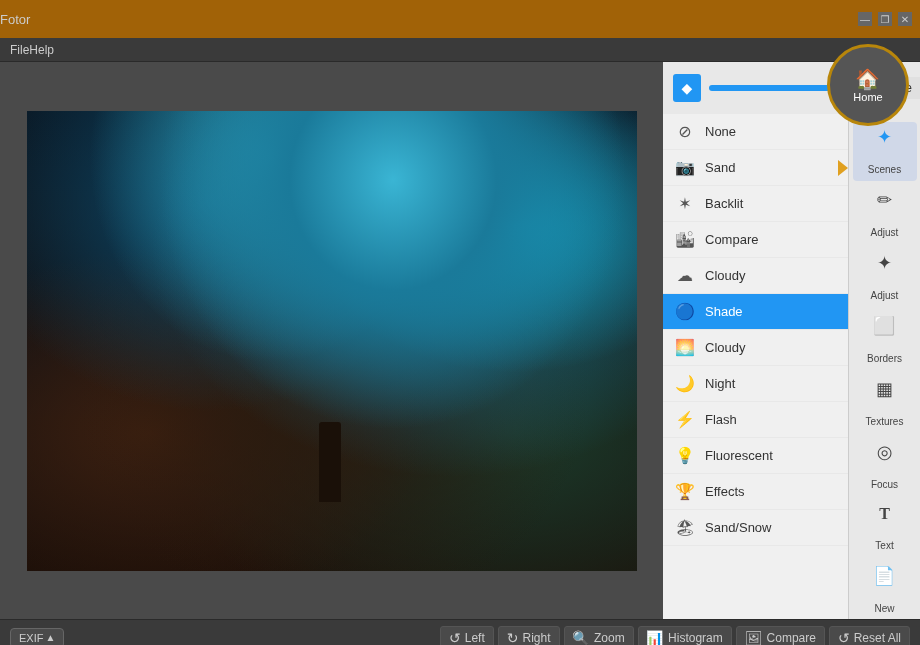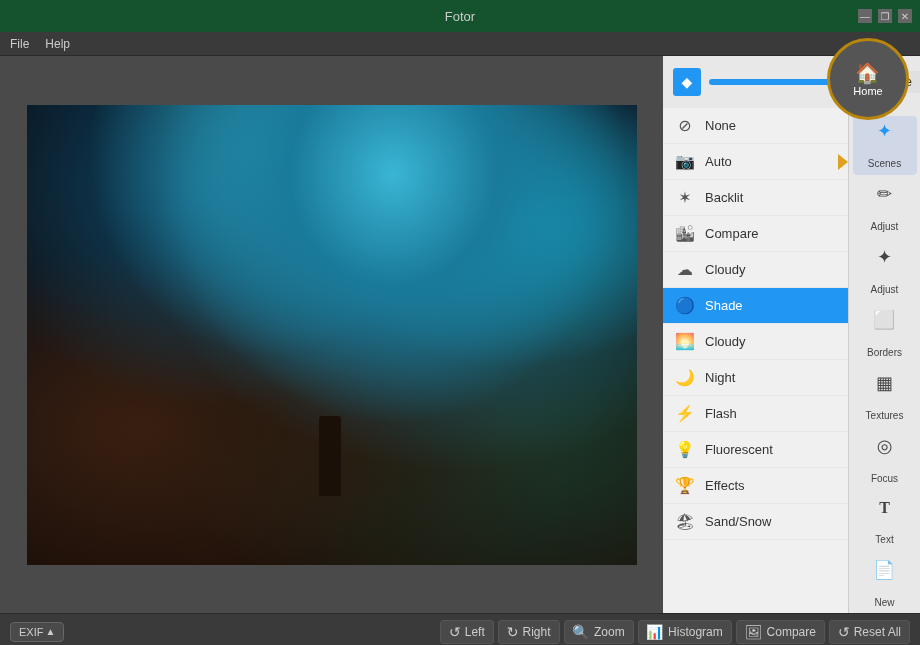--- a/index.html
+++ b/index.html
@@ -8,25 +8,25 @@
       height: 645px;
       background: #3c3c3c;
       font-family: Arial, sans-serif;
       font-size: 12px;
       color: #ddd;
       overflow: hidden;
     }
 
     
     .title-bar {
-      height: 32px;
-      background: #14532d;
-      display: flex;
-      align-items: center;
-      justify-content: center;
+      height: 38px;
+      background: #a16207;
+      display: flex;
+      align-items: center;
+      justify-content: flex-start;
       position: relative;
     }
     .title-bar-title {
       color: #ccc;
       font-size: 13px;
     }
     .title-bar-controls {
       position: absolute;
       right: 8px;
       display: flex;
@@ -45,21 +45,20 @@
       justify-content: center;
     }
 
     
     .menu-bar {
       height: 24px;
       background: #3a3a3a;
       display: flex;
       align-items: center;
       padding: 0 10px;
-      gap: 16px;
       border-bottom: 1px solid #2a2a2a;
     }
     .menu-item {
       color: #ccc;
       font-size: 12px;
       cursor: pointer;
     }
 
     
     .canvas-area {
@@ -288,21 +287,21 @@
 
     <div style="display:flex; flex:1; overflow:hidden;">
 
       <div class="scenes-dropdown">
         <div class="scene-item" style="position:relative;">
           <span class="scene-icon">⊘</span>
           <span>None</span>
         </div>
         <div class="scene-item" style="position:relative;">
           <span class="scene-icon">📷</span>
-          <span>Auto</span>
+          <span>Sand</span>
           <div style="position:absolute; right:0; top:50%; transform:translateY(-50%); width:0; height:0; border-top:8px solid transparent; border-bottom:8px solid transparent; border-left:10px solid #e0a020;"></div>
         </div>
         <div class="scene-item">
           <span class="scene-icon">✶</span>
           <span>Backlit</span>
         </div>
         <div class="scene-item">
           <span class="scene-icon">🏙</span>
           <span>Compare</span>
         </div>

